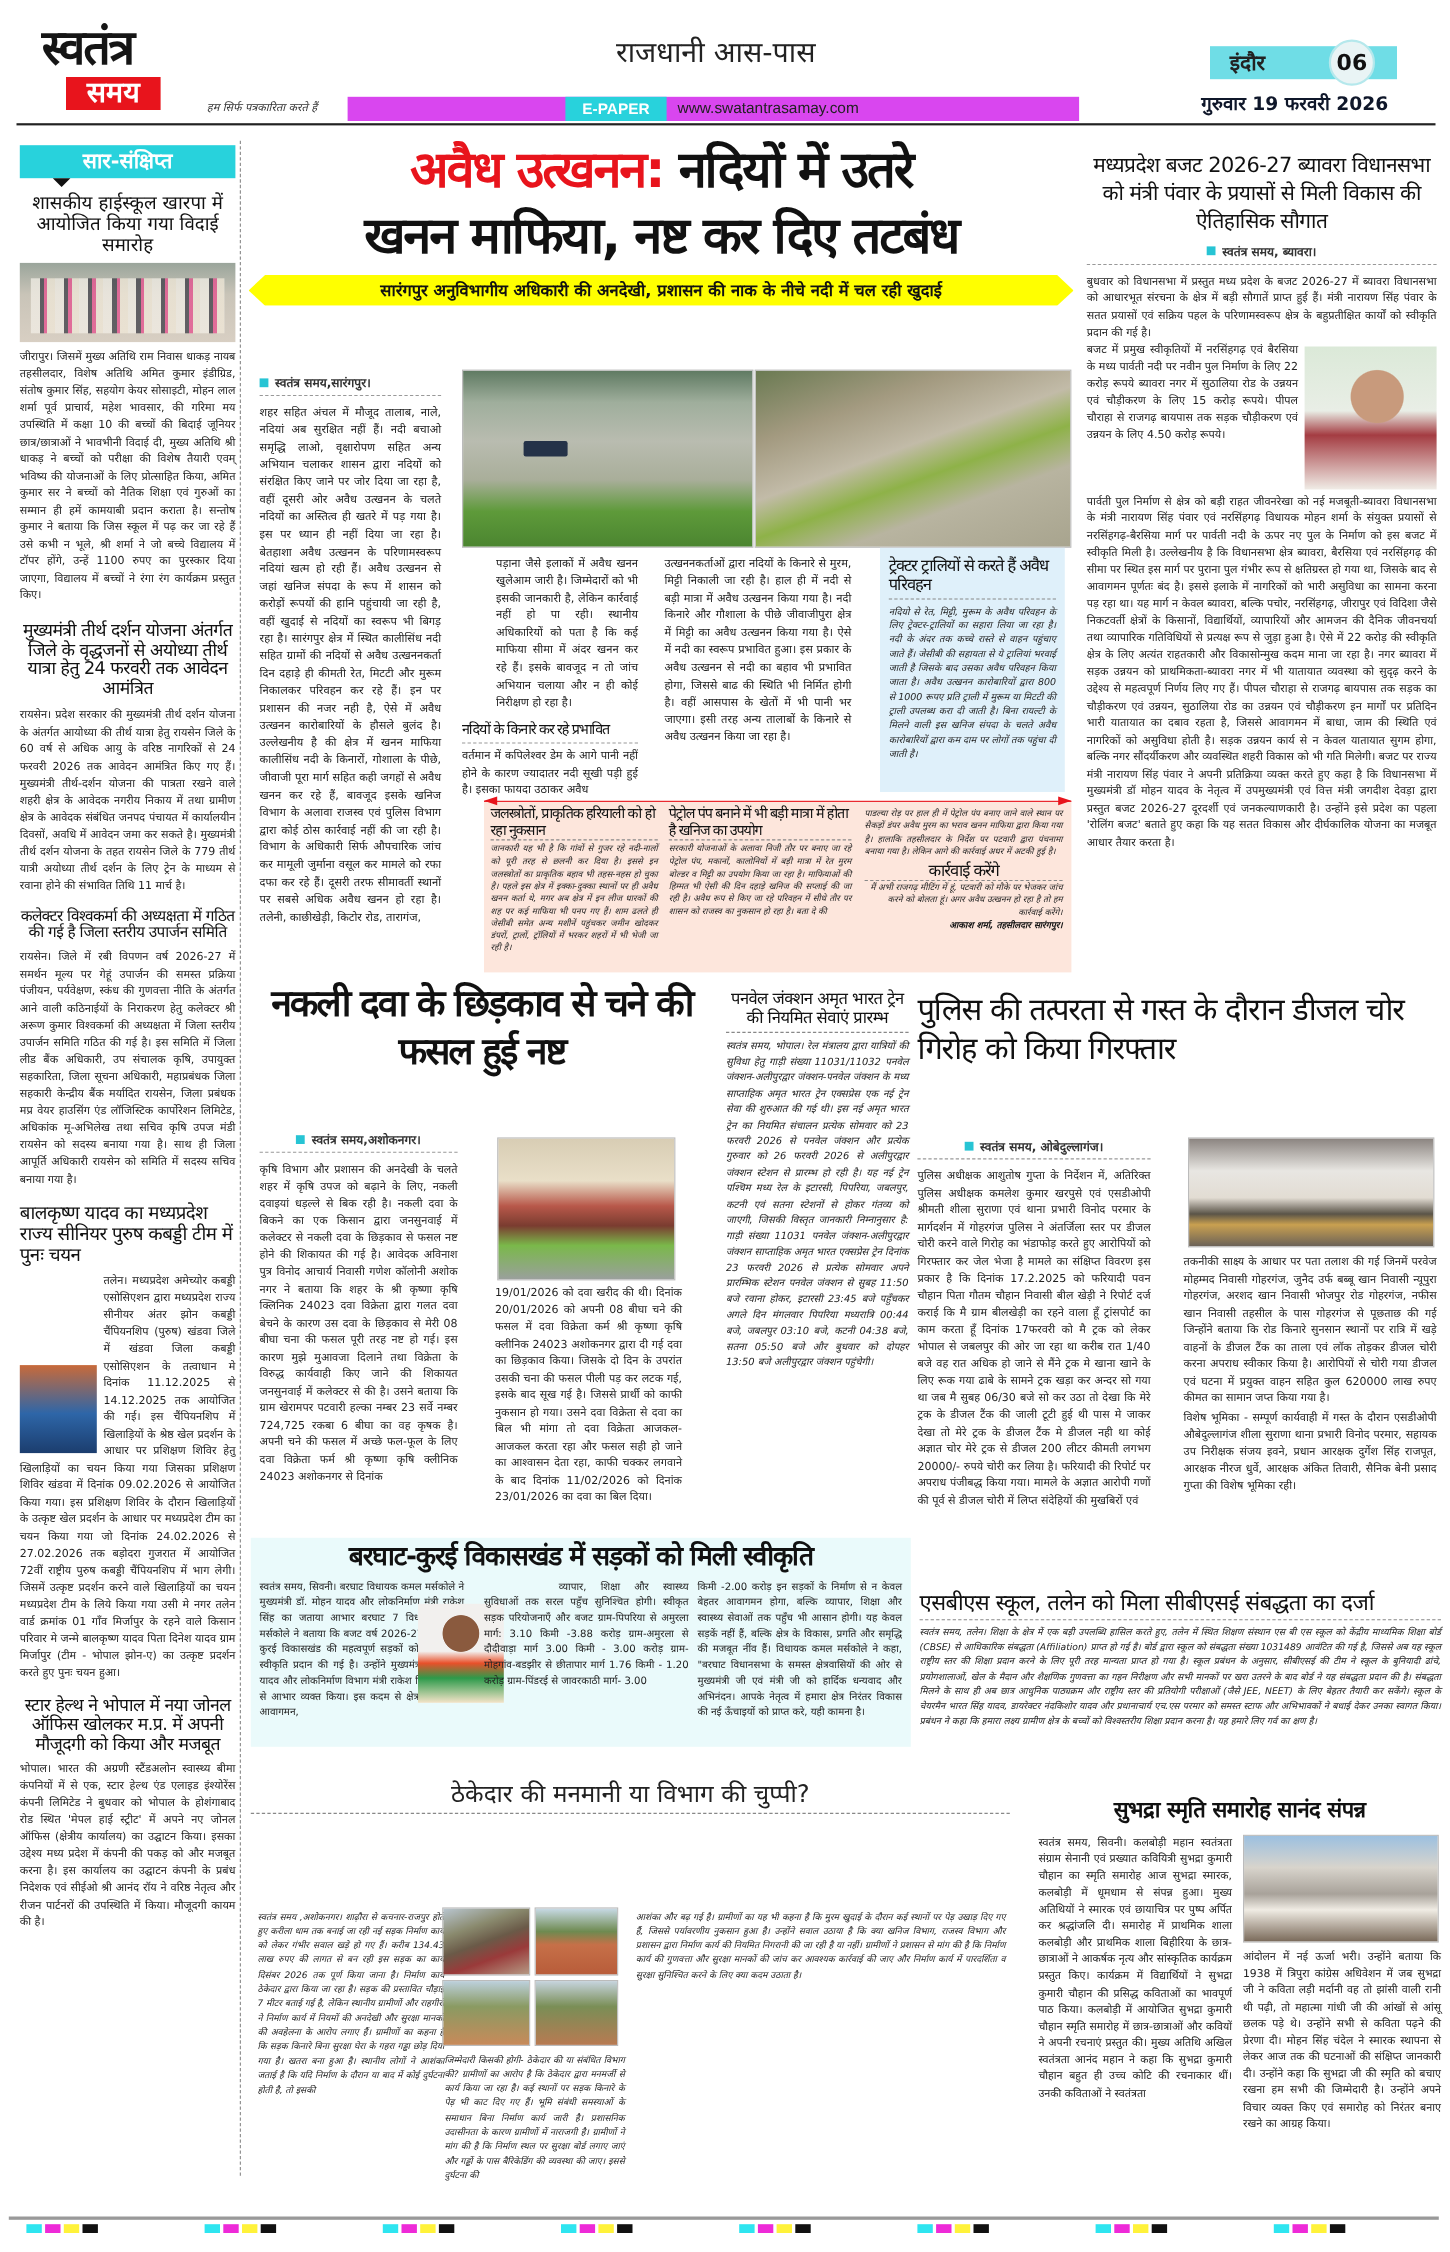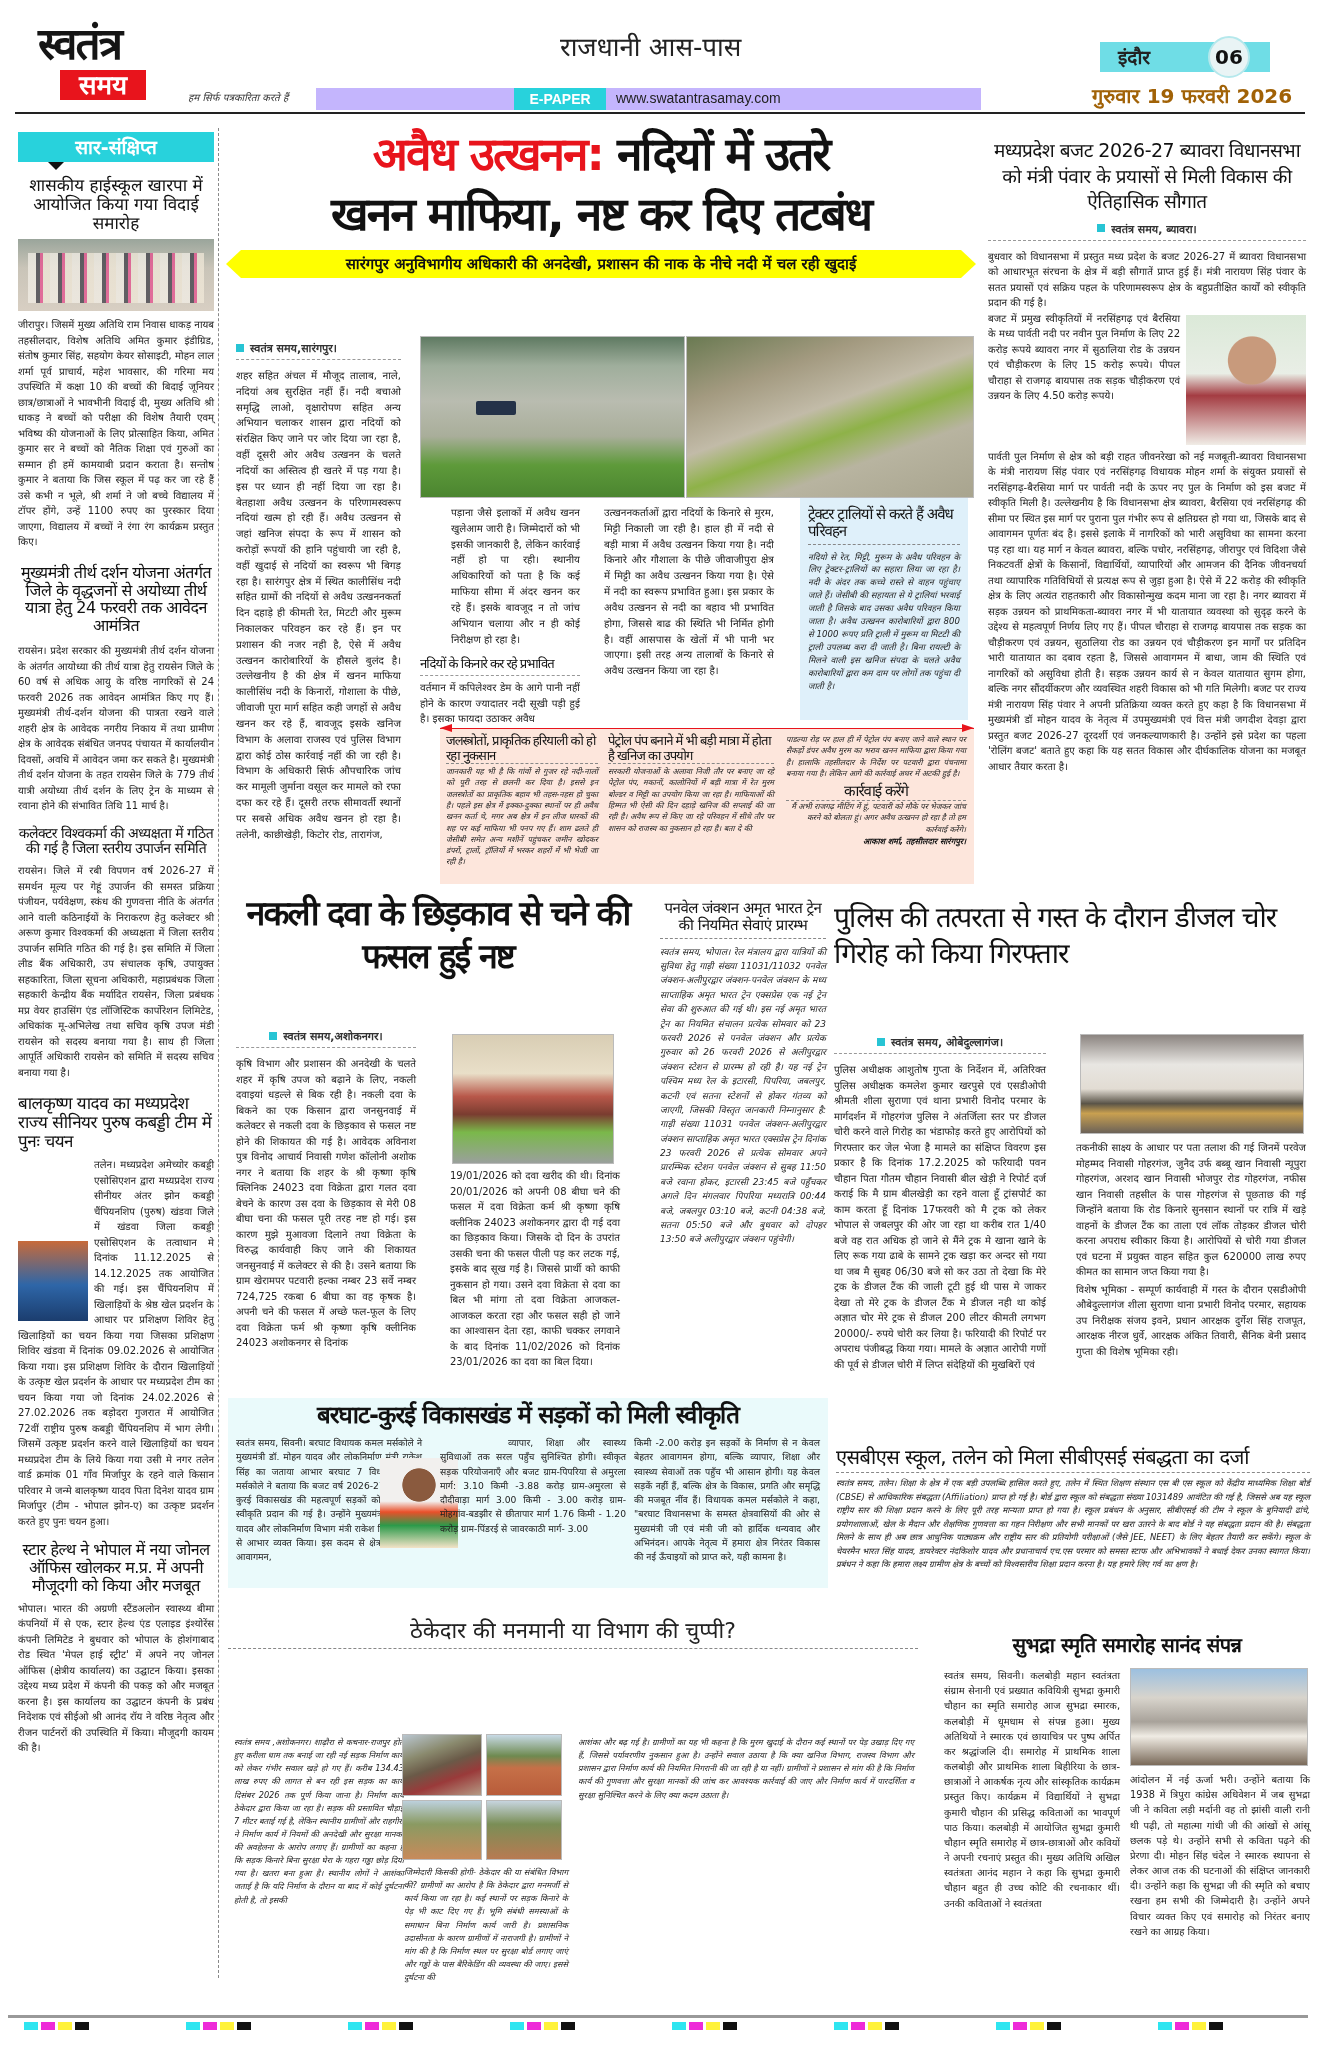--- a/index.html
+++ b/index.html
@@ -19,29 +19,29 @@
 </head>
 <body>
 
 <div class="abs" style="left:0;top:0;width:1318px;height:112px;">
   <div class="abs" style="left:38px;top:18px;width:128px;">
     <div style="font-family:'DejaVu Sans',sans-serif;font-weight:bold;font-size:44px;line-height:52px;color:#151515;letter-spacing:-2px;">स्वतंत्र</div>
     <div style="background:#e8141c;color:#fff;font-weight:bold;font-size:26px;line-height:30px;text-align:center;width:86px;margin-left:22px;">समय</div>
   </div>
   <div class="abs" style="left:188px;top:90px;font-size:10px;font-style:italic;color:#333;">हम सिर्फ पत्रकारिता करते हैं</div>
   <div class="abs" style="left:560px;top:28px;font-size:26px;color:#222;">राजधानी आस-पास</div>
-  <div class="abs" style="left:316px;top:88px;width:665px;height:22px;background:#c4b5fd;">
+  <div class="abs" style="left:316px;top:88px;width:665px;height:22px;background:#d946ef;">
     <span class="abs" style="left:198px;top:0;height:22px;width:92px;background:#28d2dc;color:#fff;font-weight:bold;font-size:14px;text-align:center;line-height:22px;font-family:'Liberation Sans',sans-serif;">E-PAPER</span>
     <span class="abs" style="left:300px;top:2px;font-size:14px;color:#222;font-family:'Liberation Sans',sans-serif;">www.swatantrasamay.com</span>
   </div>
   <div class="abs" style="left:1100px;top:42px;width:170px;height:30px;background:#6fdde6;">
     <span class="abs" style="left:18px;top:2px;font-size:19px;font-weight:bold;color:#222;">इंदौर</span>
     <span class="abs" style="left:108px;top:-6px;width:42px;height:42px;border-radius:50%;background:#e9f4f5;border:2px solid #b5e8ec;text-align:center;line-height:38px;font-weight:bold;font-size:20px;color:#111;">06</span>
   </div>
-  <div class="abs" style="left:1092px;top:82px;font-size:20px;font-weight:bold;color:#a16207;">गुरुवार 19 फरवरी 2026</div>
+  <div class="abs" style="left:1092px;top:82px;font-size:17px;font-weight:bold;color:#0f172a;">गुरुवार 19 फरवरी 2026</div>
   <div class="hline" style="left:15px;top:112px;width:1290px;border-top:2px solid #222;"></div>
 </div>
 
 <div class="abs" style="left:18px;top:132px;width:196px;">
   <div style="background:#28d2dc;color:#fff;text-align:center;font-weight:bold;font-size:19px;line-height:30px;position:relative;">
     <span>सार-संक्षिप्त</span>
     <span style="position:absolute;left:30px;bottom:-8px;width:0;height:0;border-left:8px solid transparent;border-right:8px solid transparent;border-top:8px solid #111;"></span>
   </div>
 
   <div style="margin-top:14px;">

